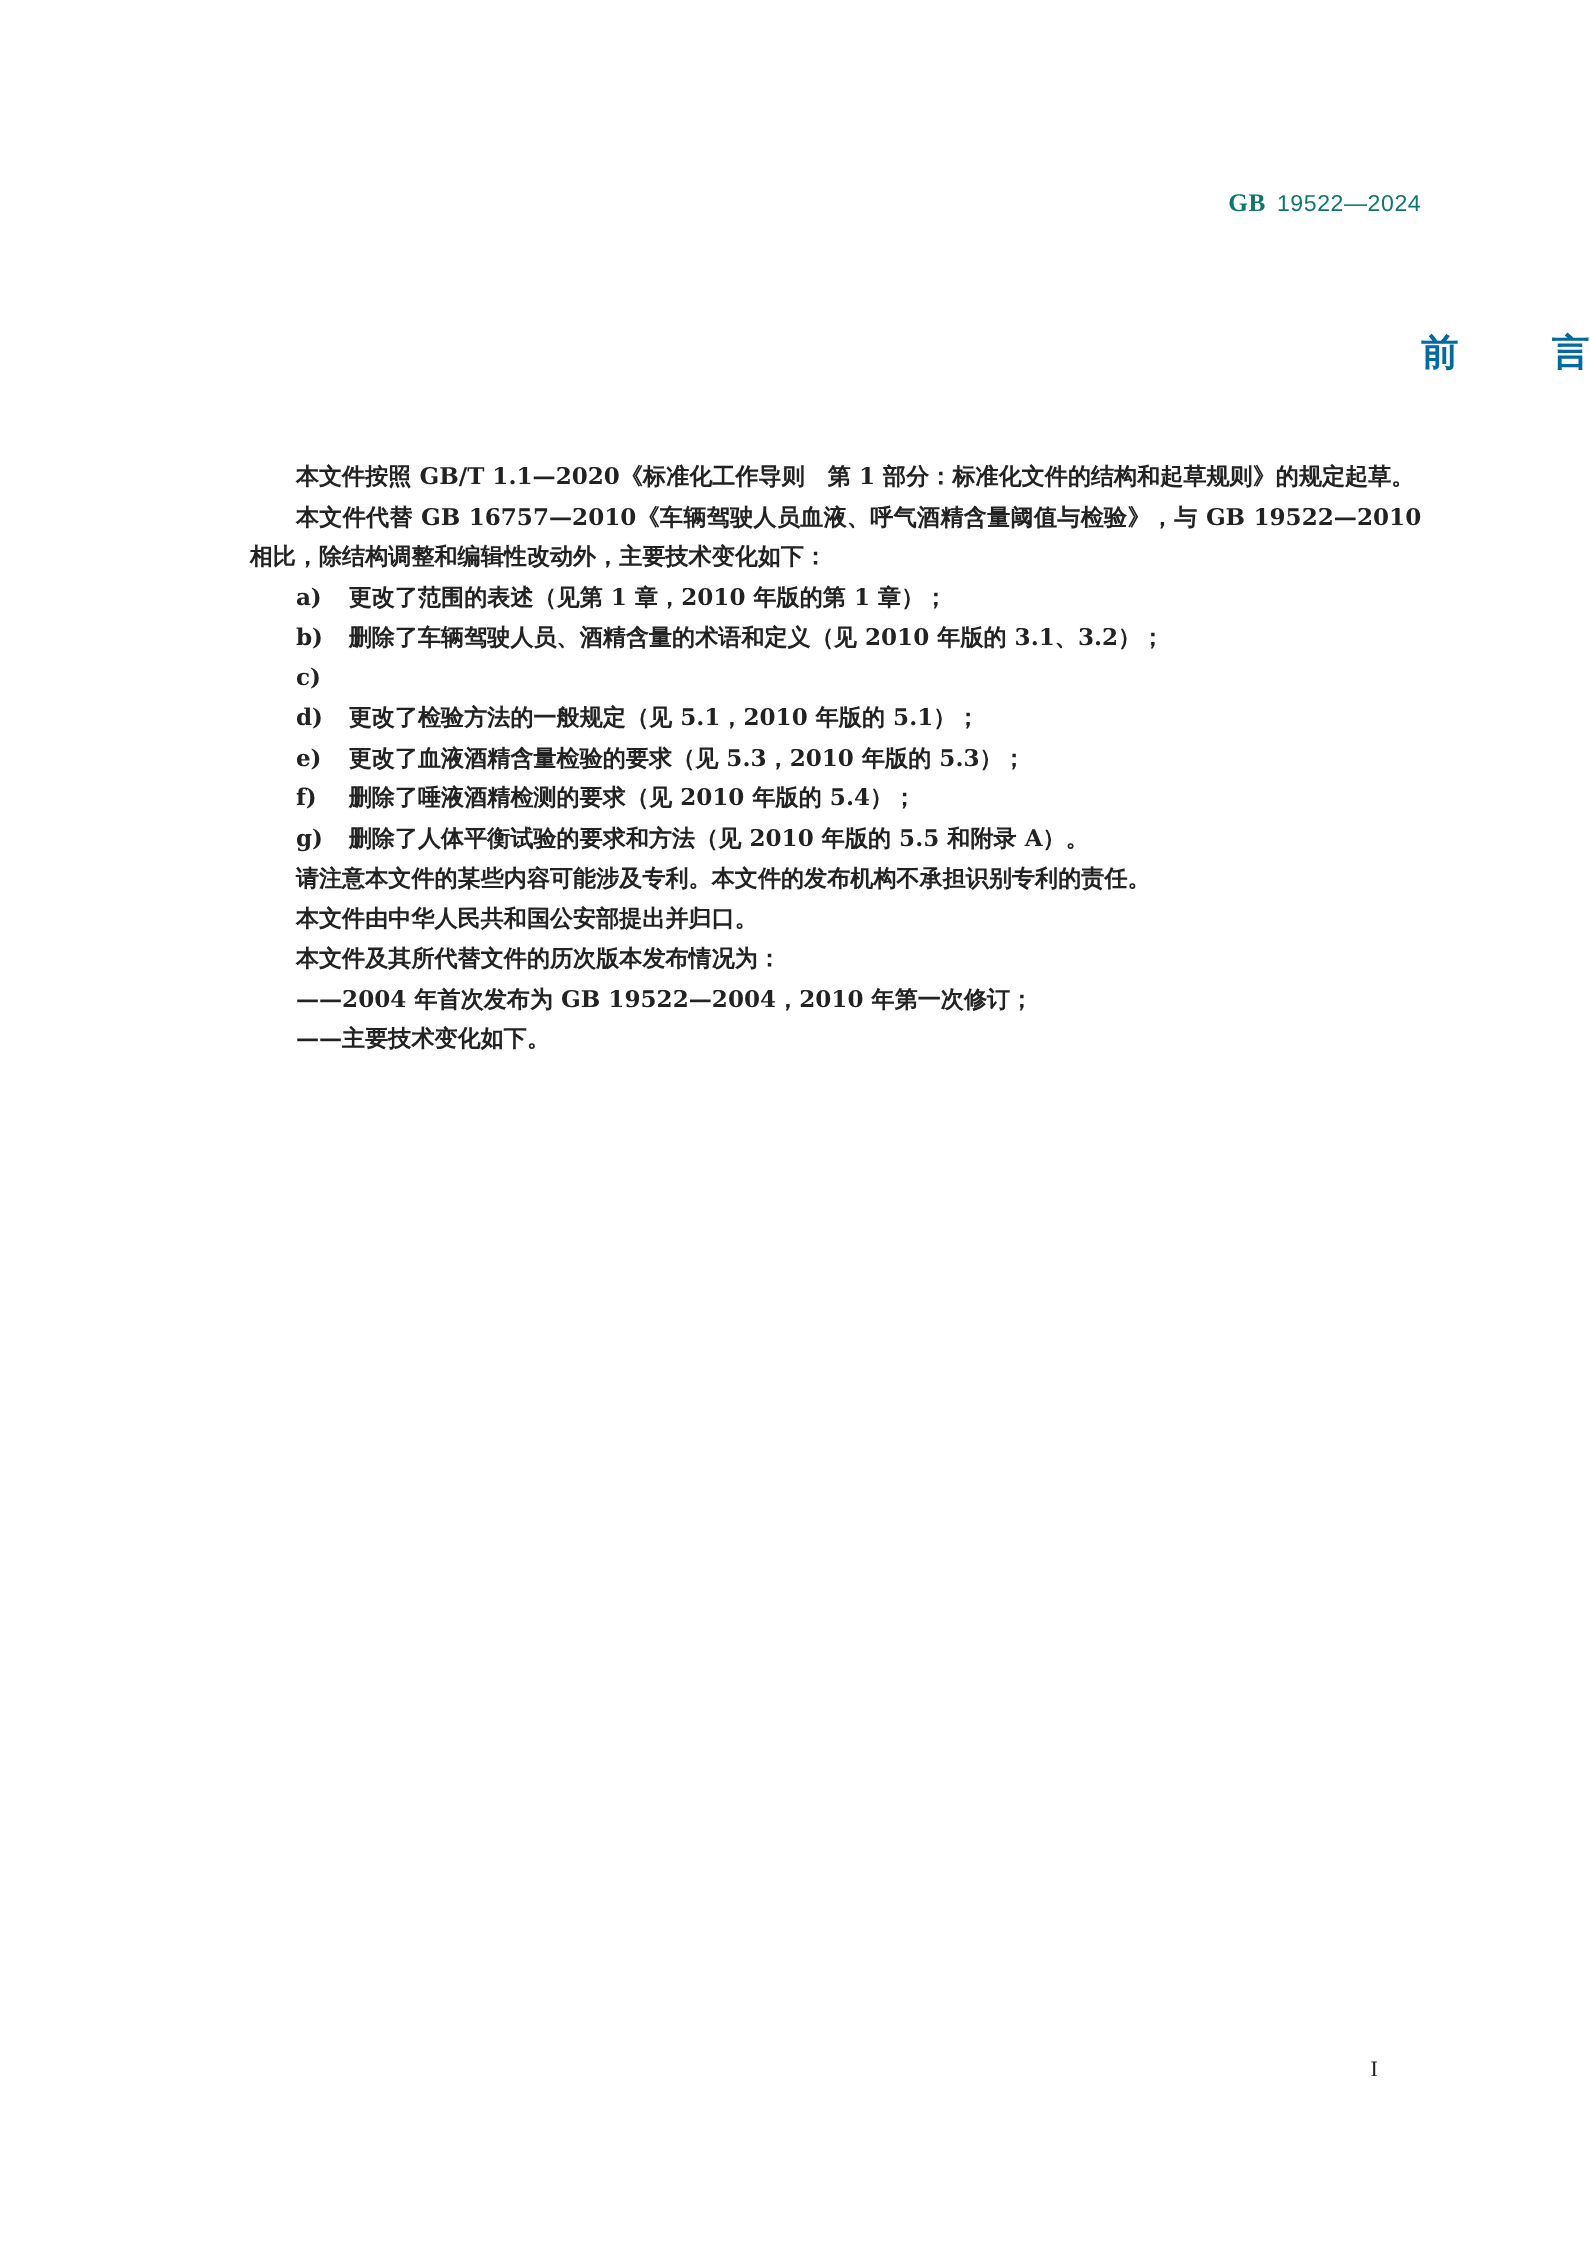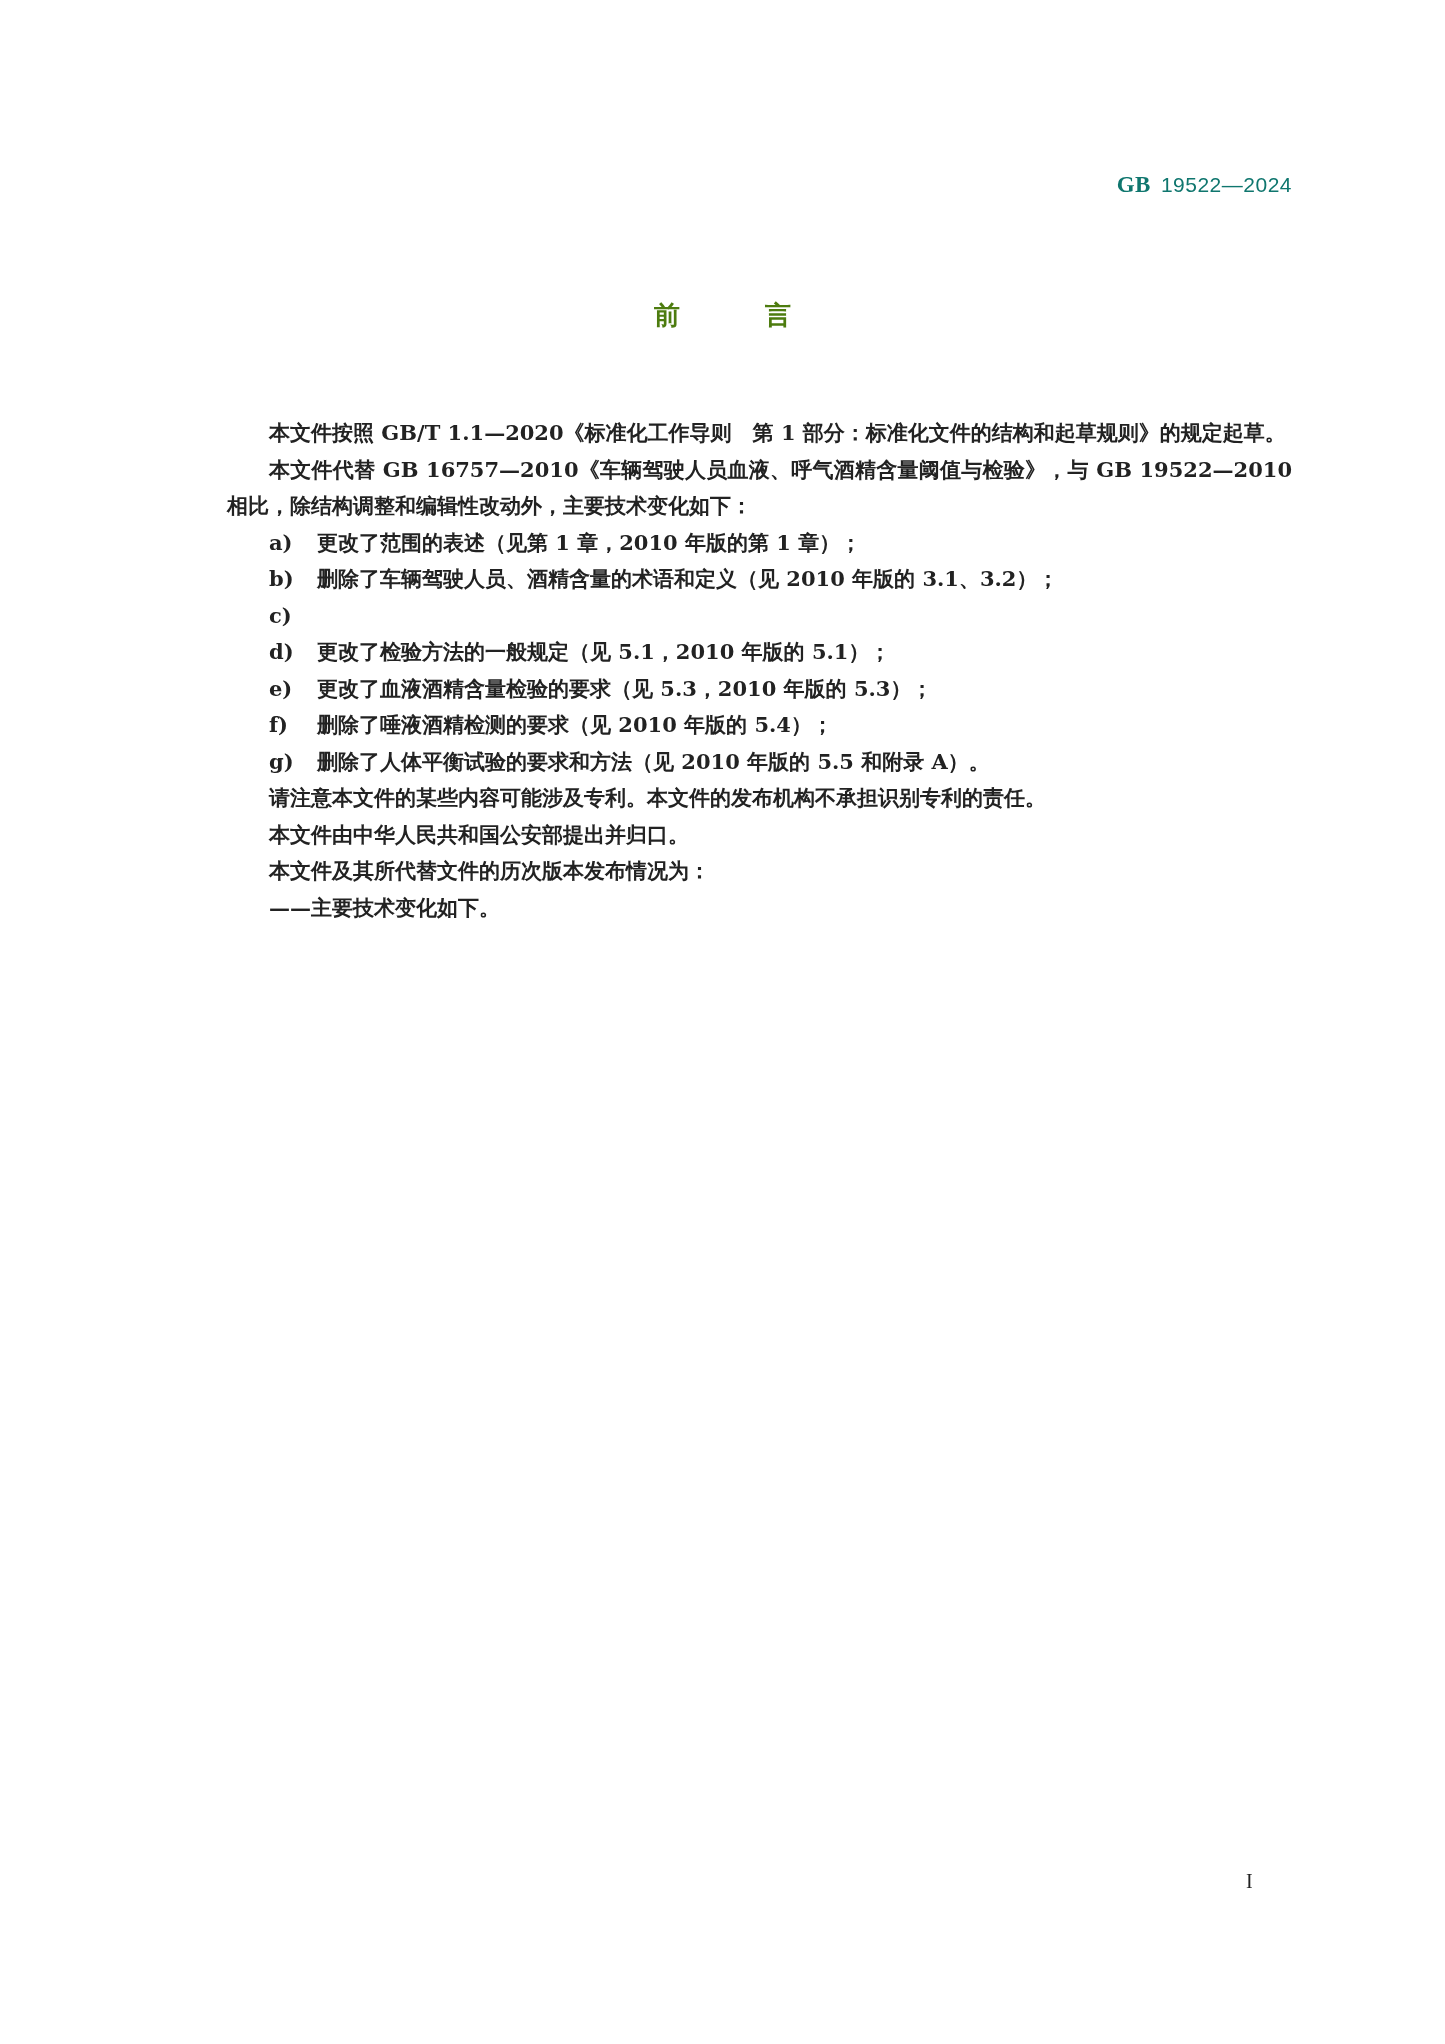--- a/index.html
+++ b/index.html
@@ -30,26 +30,26 @@
       margin-right: 10px;
     }
     .header-code .num {
       font-family: "Liberation Sans", "DejaVu Sans", sans-serif;
     }
     .title {
       position: absolute;
       top: 298px;
       left: 0;
       width: 1445px;
-      text-align: center;
+      text-align: right;
       font-family: "DejaVu Sans", "Liberation Sans", sans-serif;
       font-weight: bold;
-      font-size: 26px;
+      font-size: 34px;
       letter-spacing: 0;
-      color: #4d7c0f;
+      color: #0369a1;
     }
     .title span { display: inline-block; }
     .title .gap { width: 85px; }
     .body-text {
       position: absolute;
       top: 415px;
       left: 227px;
       width: 1065px;
       font-size: 21px;
       line-height: 36.5px;
@@ -125,16 +125,17 @@
     </p>
     <p class="list-item">
       <span class="marker">g)</span>
       <span>删除了人体平衡试验的要求和方法（见 2010 年版的 5.5 和附录 A）。</span>
     </p>
   </div>
 
   <p class="para">请注意本文件的某些内容可能涉及专利。本文件的发布机构不承担识别专利的责任。</p>
   <p class="para">本文件由中华人民共和国公安部提出并归口。</p>
   <p class="para">本文件及其所代替文件的历次版本发布情况为：</p>
+  <p class="dash-item">——2004 年首次发布为 GB 19522—2004，2010 年第一次修订；</p>
   <p class="dash-item">——主要技术变化如下。</p>
 </div>
 
 <div class="page-number">I</div>
 
 </body></html>

